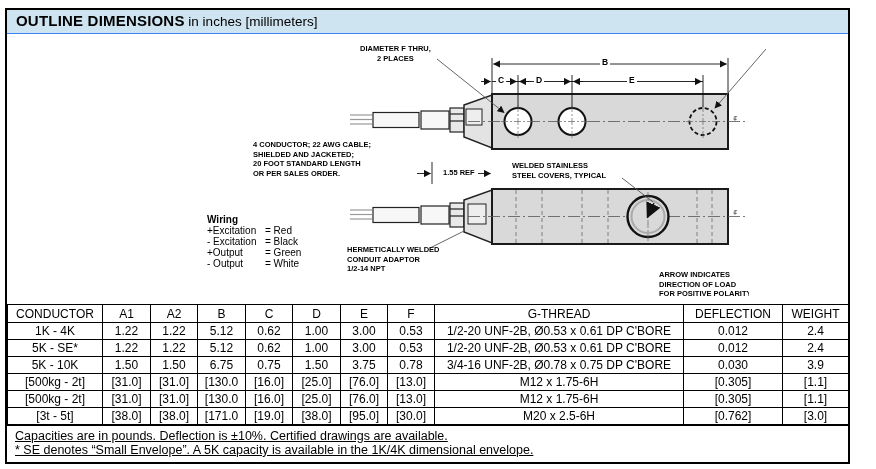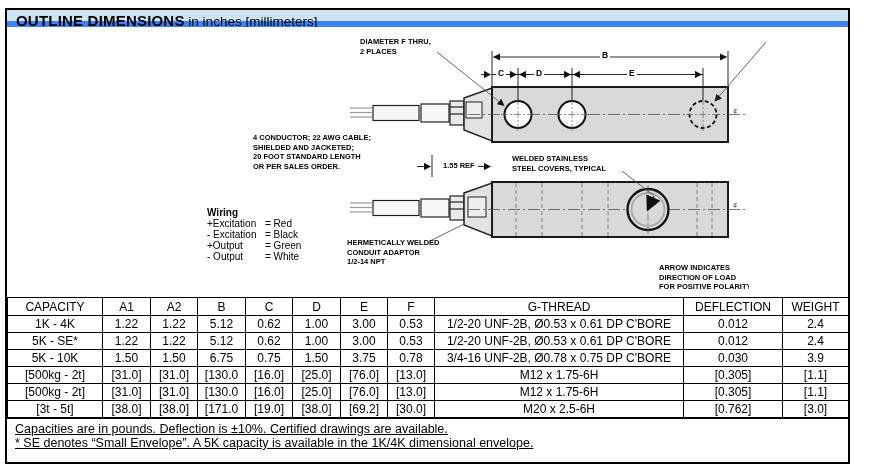--- a/index.html
+++ b/index.html
@@ -1,21 +1,21 @@
 <!DOCTYPE html>
 <html><head>
 <meta charset="utf-8">
 <style>
   html,body{margin:0;padding:0;background:#fff;}
   .page{position:relative;width:876px;height:469px;background:#fff;
         font-family:"Liberation Sans",sans-serif;color:#000;overflow:hidden;}
   .frame{position:absolute;left:5px;top:8px;width:845px;height:456px;
          border:2px solid #000;box-sizing:border-box;background:#fff;}
   
-  .titlebar{height:17px;background:#cfe4f1;border-bottom:6px solid #3b82f6;
+  .titlebar{height:24px;background:#cfe4f1;border-bottom:1px solid #3b82f6;
             box-sizing:border-box;padding-left:9px;line-height:21px;white-space:nowrap;}
   .titlebar .t-bold{font-weight:bold;font-size:15px;letter-spacing:.2px;}
   .titlebar .t-rest{font-size:13.5px;}
   
   .diagram{position:relative;height:270px;overflow:hidden;background:#fff;}
   .diagram svg{position:absolute;left:0;top:0;width:841px;height:270px;}
   .dlabel{position:absolute;font-weight:bold;font-size:7.5px;line-height:9.5px;white-space:nowrap;}
   .dimletter{position:absolute;font-weight:bold;font-size:8.5px;line-height:10px;
              background:#fff;padding:0 2px;}
   .clsym{position:absolute;font-size:8px;font-style:italic;color:#444;}
@@ -135,21 +135,21 @@
           <line x1="654" y1="201" x2="647.5" y2="215" stroke="#111" stroke-width="1.4" marker-end="url(#arrbig)"></line>
           <g stroke="#111" stroke-width="0.9">
             <line x1="432" y1="160" x2="432" y2="182"></line>
             <line x1="417" y1="171.5" x2="430.5" y2="171.5" marker-end="url(#arr)"></line>
             <line x1="478" y1="171.5" x2="490.5" y2="171.5" marker-end="url(#arr)"></line>
           </g>
           <line x1="430" y1="246" x2="464" y2="229" stroke="#555" stroke-width="0.9"></line>
         </g>
       </svg>
 
-      <div class="dlabel" style="left:353px;top:10px;">
+      <div class="dlabel" style="left:353px;top:10px;text-align:center;">
           <div>DIAMETER F THRU,</div>
           <div>2 PLACES</div>
         </div>
       <div class="dimletter" style="left:593px;top:23px;">B</div>
       <div class="dimletter" style="left:489px;top:41px;">C</div>
       <div class="dimletter" style="left:527px;top:41px;">D</div>
       <div class="dimletter" style="left:620px;top:41px;">E</div>
       <div class="dlabel" style="left:246px;top:106px;">
           <div>4 CONDUCTOR; 22 AWG CABLE;</div>
           <div>SHIELDED AND JACKETED;</div>
@@ -194,21 +194,21 @@
         <col style="width:47px">
           <col style="width:48px">
           <col style="width:47px">
           <col style="width:47px">
         <col style="width:249px">
           <col style="width:99px">
           <col style="width:66px">
       </colgroup>
       <thead>
           <tr>
-            <th>CAPACITY</th>
+            <th>CONDUCTOR</th>
             <th>A1</th>
             <th>A2</th>
             <th>B</th>
             <th>C</th>
             <th>D</th>
             <th>E</th>
             <th>F</th>
             <th>G-THREAD</th>
             <th>DEFLECTION</th>
             <th>WEIGHT</th>
@@ -280,21 +280,21 @@
             <td>[0.305]</td>
             <td>[1.1]</td>
           </tr>
           <tr>
             <td>[3t - 5t]</td>
             <td>[38.0]</td>
             <td>[38.0]</td>
             <td>[171.0</td>
             <td>[19.0]</td>
             <td>[38.0]</td>
-            <td>[69.2]</td>
+            <td>[95.0]</td>
             <td>[30.0]</td>
             <td>M20 x 2.5-6H</td>
             <td>[0.762]</td>
             <td>[3.0]</td>
           </tr>
         </tbody>
     </table>
 
     <div class="notes">
         <div>Capacities are in pounds. Deflection is ±10%. Certified drawings are available.</div>

